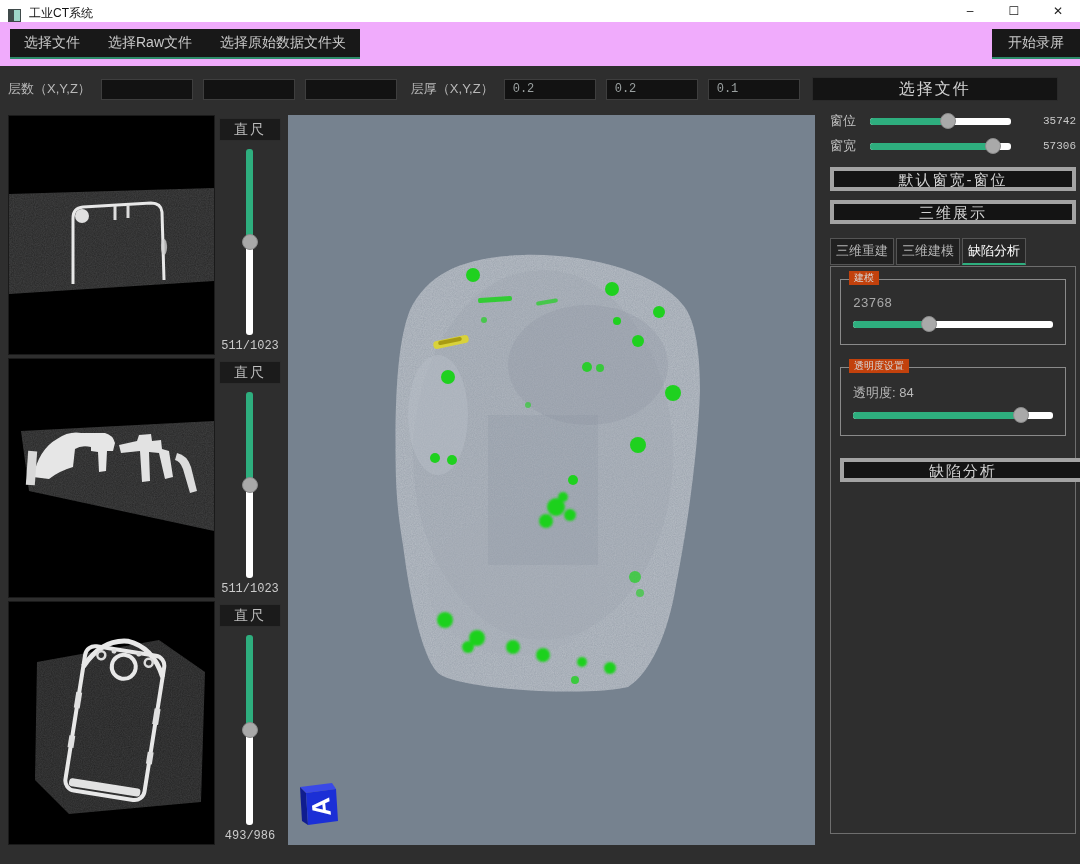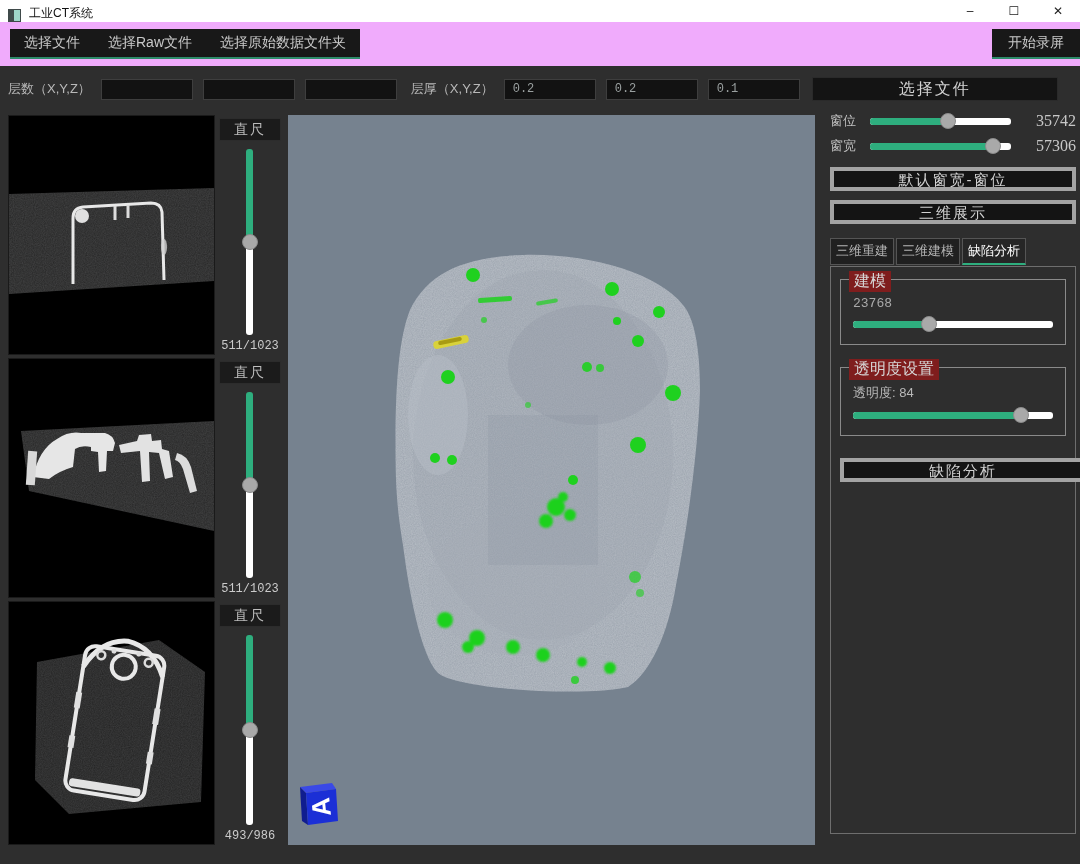--- a/index.html
+++ b/index.html
@@ -51,30 +51,30 @@
   .viewport svg { position:absolute; inset:0; }
 
   
   .right-panel { position:absolute; left:830px; top:112px; width:246px; }
   .slider-row { display:flex; align-items:center; height:18px; margin-bottom:7px; }
   .s-label { color:#c2c2c2; font-size:13px; width:34px; }
   .htrack { position:relative; flex:1; height:7px; border-radius:3px; background:#ffffff; margin:0 6px; }
   .hfill  { position:absolute; left:0; top:0; bottom:0; border-radius:3px; background:#2EAE7E; }
   .hthumb { position:absolute; top:-5px; width:16px; height:16px; border-radius:50%;
             background:#a9a9a9; border:1px solid #8b8b8b; margin-left:-8px; }
-  .s-value { color:#c8c8c8; font-size:16px; width:40px; text-align:right; font-family:Liberation Serif, serif;margin-left:19px; }
+  .s-value { color:#c8c8c8; font-size:11px; width:40px; text-align:right; font-family:Liberation Mono, monospace;margin-left:19px; }
   .panel-btn { width:246px; height:24px; background:#141414; border:4px solid #a3a3a3; color:#d2d2d2;
                font-size:15px; cursor:pointer; letter-spacing:2px; display:block; }
   .tabs { display:flex; margin-top:14px; }
   .tab { font-size:13px; color:#b5b5b5; background:#202020; border:1px solid #555; padding:3px 5px;
          margin-right:2px; cursor:pointer; white-space:nowrap; }
   .tab.active { color:#ffffff; background:#262626; border-bottom:2px solid #2EAE7E; }
   .tab-page { border:1px solid #6e6e6e; margin-top:1px; height:568px; padding:12px 9px; }
   .groupbox { border:1px solid #8a8a8a; position:relative; padding:14px 10px 14px 10px; margin-bottom:22px; }
-  .gb-legend { position:absolute; top:-9px; left:8px; background:#7f1d1d; padding:0 5px; color:#d6d6d6; font-size:16px; }
+  .gb-legend { position:absolute; top:-9px; left:8px; background:#c2410c; padding:0 5px; color:#d6d6d6; font-size:10px; }
   .gb-value { color:#a9a9a9; font-size:13px; margin:2px 0 10px 2px; font-family:"Liberation Mono", monospace; }
   .gb-label { color:#b9b9b9; font-size:13px; margin:2px 0 10px 2px; }
   .gb-track { position:relative; height:7px; border-radius:3px; background:#ffffff; margin:4px 2px 2px 2px; }
   .defect-btn { margin-top:4px; }
 </style>
 </head>
 <body>
 
 <div class="window">
 

